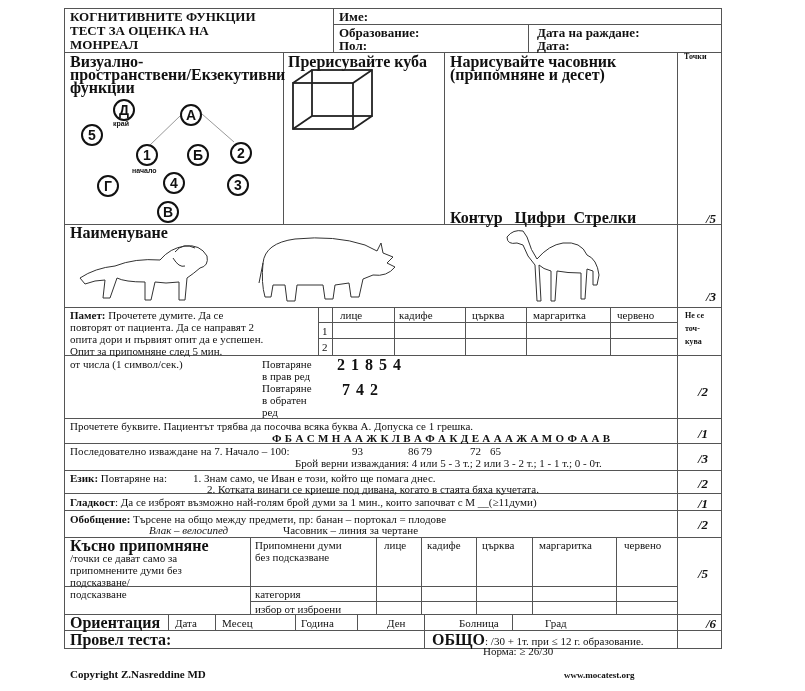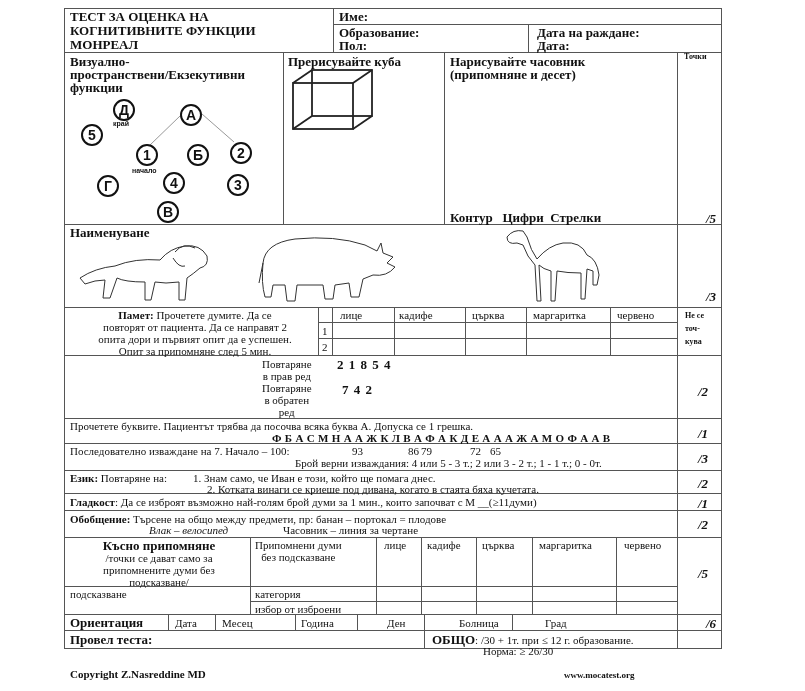--- a/index.html
+++ b/index.html
@@ -3,22 +3,22 @@
 <meta charset="utf-8">
 <style>
   html, body { margin:0; padding:0; background:#fff; }
   body { width:805px; height:691px; position:relative; overflow:hidden;
          font-family:"Liberation Serif", "DejaVu Serif", serif; color:#111; }
   .abs { position:absolute; }
   .b { font-weight:bold; }
   .ln { position:absolute; background:#555; }
   .h { height:1px; }
   .v { width:1px; }
-  .t11 { font-size:11px; line-height:12px;text-align:center; }
-  .t12 { font-size:13px; line-height:13px; }
+  .t11 { font-size:11px; line-height:12px; }
+  .t12 { font-size:16px; line-height:13px; }
   .t13 { font-size:13px; line-height:14px; }
   .tiny { font-size:8px; line-height:10px; font-weight:bold; }
   .pts { font-size:13px; font-weight:bold; font-style:italic; text-align:right; }
   .circ { position:absolute; width:18px; height:18px; border:2px solid #111; border-radius:50%;
           font-family:"Liberation Sans", sans-serif; font-weight:bold; font-size:14px;
           line-height:18px; text-align:center; background:#fff; }
   .small-lbl { position:absolute; font-family:"Liberation Sans", sans-serif; font-size:7px; font-weight:bold; }
   .cell { position:absolute; }
 </style>
 </head>
@@ -74,22 +74,22 @@
   <div class="ln v" style="left:215px;top:614px;height:16px;"></div>
   <div class="ln v" style="left:295px;top:614px;height:16px;"></div>
   <div class="ln v" style="left:357px;top:614px;height:16px;"></div>
   <div class="ln v" style="left:424px;top:614px;height:16px;"></div>
   <div class="ln v" style="left:512px;top:614px;height:16px;"></div>
   <div class="ln h" style="left:64px;top:630px;width:658px;"></div>
   <div class="ln v" style="left:424px;top:630px;height:19px;"></div>
 </div>
 
 <div class="abs b t13" style="left:70px;top:10px;">
+  <div>КОГНИТИВНИТЕ ФУНКЦИИ</div>
   <div>ТЕСТ ЗА ОЦЕНКА НА</div>
-  <div>КОГНИТИВНИТЕ ФУНКЦИИ</div>
   <div>МОНРЕАЛ</div>
 </div>
 <div class="abs b t13" style="left:339px;top:10px;">Име:</div>
 <div class="abs b t13" style="left:339px;top:26px;">Образование:</div>
 <div class="abs b t13" style="left:339px;top:39px;">Пол:</div>
 <div class="abs b t13" style="left:537px;top:26px;">Дата на раждане:</div>
 <div class="abs b t13" style="left:537px;top:39px;">Дата:</div>
 
 <div class="abs b t12" style="left:70px;top:55px;">
   <div>Визуално-</div>
@@ -172,20 +172,21 @@
 <div class="abs t11" style="left:322px;top:341px;">2</div>
 <div class="cell" style="left:333px;top:323px;width:61px;height:15px;"></div>
 <div class="cell" style="left:333px;top:339px;width:61px;height:15px;"></div>
 <div class="abs tiny" style="left:685px;top:309px;line-height:13px;">
   <div>Не се</div>
   <div>точ-</div>
   <div>кува</div>
 </div>
 
 <div class="abs t11" style="left:70px;top:358px;width:190px;">
+  <div>от числа (1 символ/сек.)</div>
 </div>
 <div class="abs t11" style="left:262px;top:358px;">
   <div>Повтаряне</div>
   <div>в прав ред</div>
 </div>
 <div class="abs b t12" style="left:337px;top:358px;letter-spacing:1px;">2 1 8 5 4</div>
 <div class="abs t11" style="left:262px;top:382px;">
   <div>Повтаряне</div>
   <div>в обратен</div>
   <div>ред</div>

